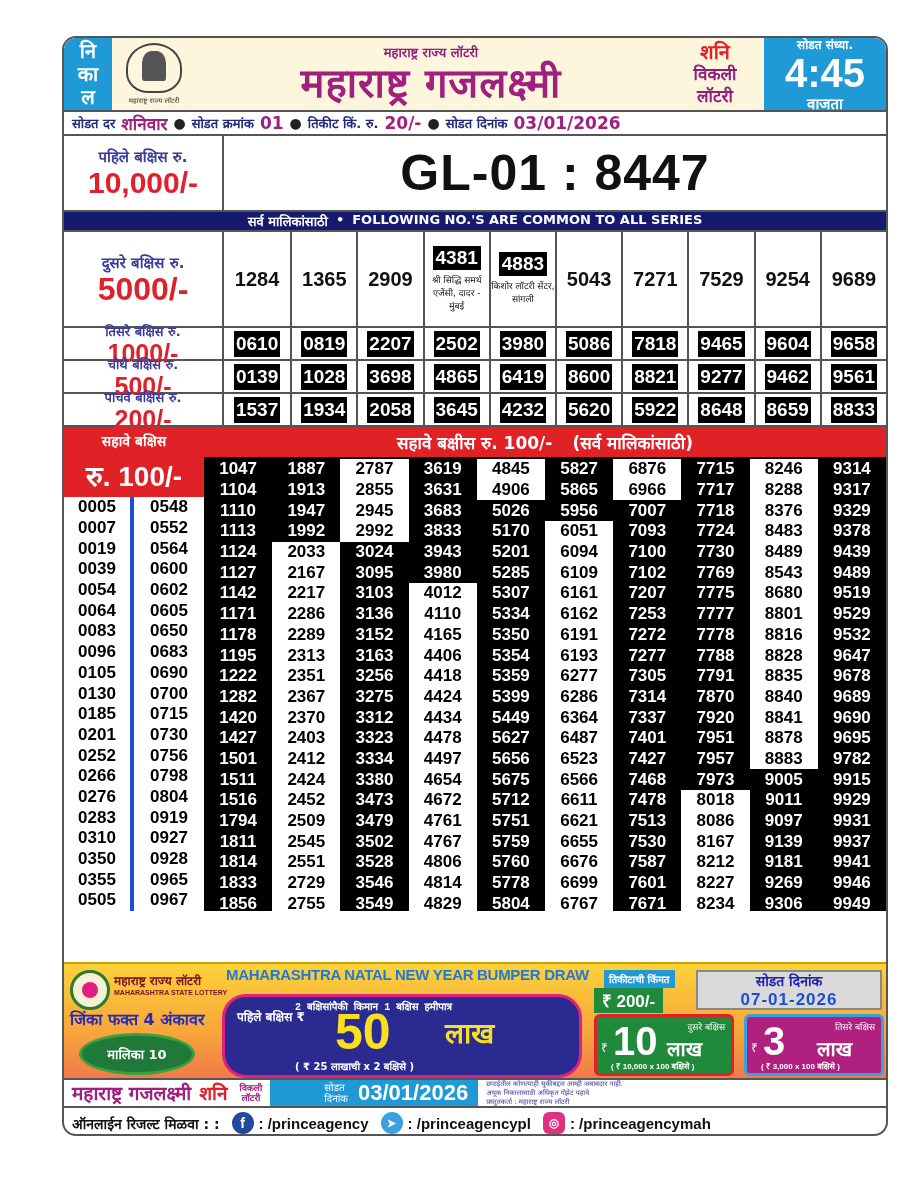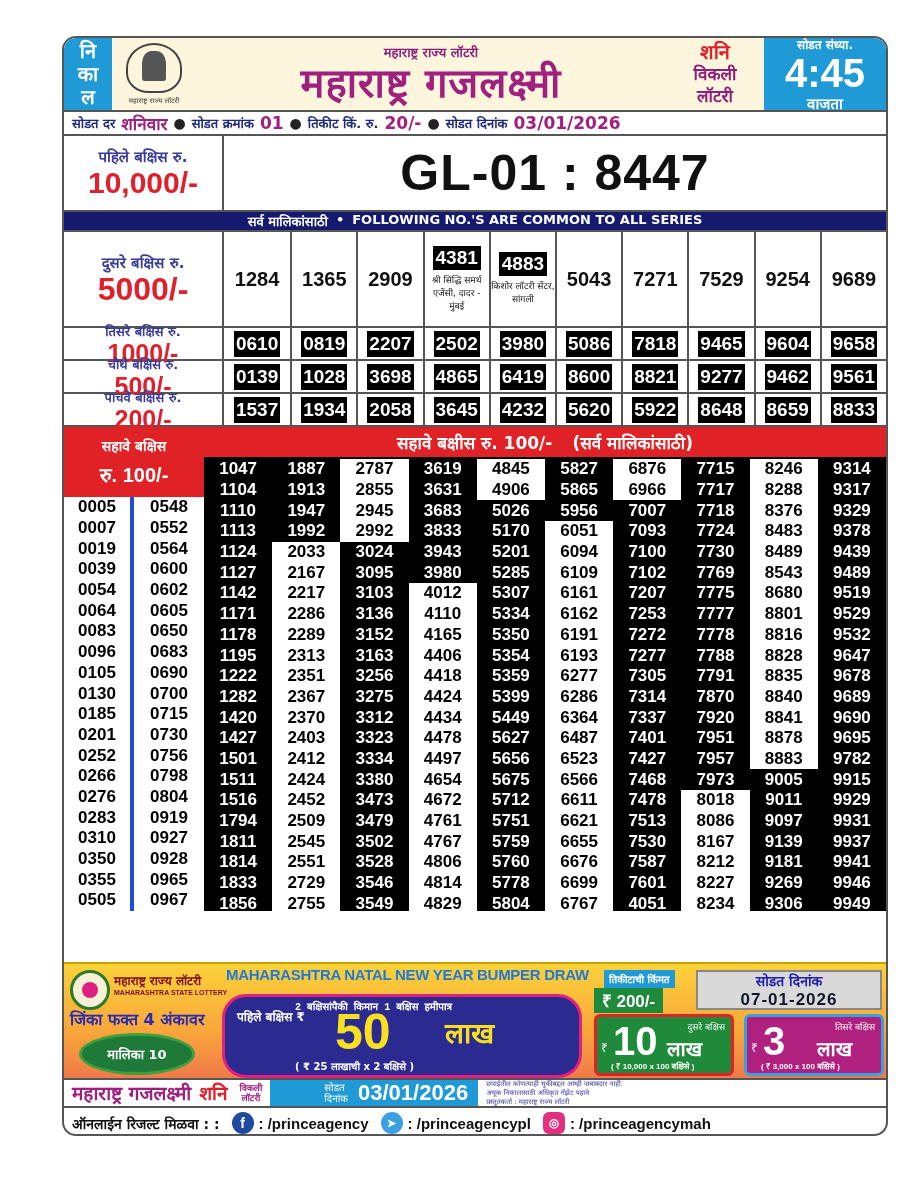--- a/index.html
+++ b/index.html
@@ -51,21 +51,21 @@
     .small-row .prize-label .pl-t { font-size: 13px; }
     .small-row .prize-label .pl-a { font-size: 25px; line-height: 26px; }
     .small-row .cell .n { background: #000; color: #fff; font-weight: bold; font-size: 19px; padding: 2px 2px; }
 
     
     .sixth { position: relative; height: 484px; background: #000; }
     .sixth-head { position: absolute; left: 0; top: 0; width: 100%; height: 30px; background: #e02227; }
     .sixth-title { position: absolute; left: 140px; right: 0; top: 0; height: 30px; display: flex; align-items: center; justify-content: center; color: #fff; font-family: "DejaVu Sans", sans-serif; font-weight: bold; font-size: 17px; gap: 20px; }
     .sixth-side { position: absolute; left: 0; top: 0; width: 140px; height: 70px; background: #e02227; color: #fff; display: flex; flex-direction: column; align-items: center; justify-content: center; font-family: "DejaVu Sans", sans-serif; font-weight: bold; }
     .sixth-side .s1 { font-size: 14px; }
-    .sixth-side .s2 { font-size: 20px; margin-top: 6px; font-family: "Liberation Sans", sans-serif; }
+    .sixth-side .s2 { font-size: 28px; margin-top: 6px; font-family: "Liberation Sans", sans-serif; }
     .left-cols { position: absolute; left: 0; top: 70px; width: 140px; height: 414px; background: #fff; display: grid; grid-template-columns: 1fr 1fr; }
     .left-cols .lc { border-right: 4px solid #1d4ed8; display: flex; flex-direction: column; }
     .left-cols .lc:last-child { border-right: none; }
     .grid-num { height: 20.7px; display: flex; align-items: center; justify-content: center; font-weight: bold; font-size: 17px; font-family: "Liberation Sans", sans-serif; }
     .right-cols { position: absolute; left: 140px; top: 30px; right: 0; height: 454px; display: grid; grid-template-columns: repeat(10, 1fr); padding-top: 2px; }
     .rc { display: flex; flex-direction: column; }
     .rc .grid-num { color: #fff; }
     .rc .grid-num.w { background: #fff; color: #000; }
 
     
@@ -74,21 +74,21 @@
     .p-logo::after { content: ""; position: absolute; left: 9px; top: 9px; width: 16px; height: 16px; border-radius: 50%; background: #e0207f; }
     .p-msl { position: absolute; left: 50px; top: 8px; color: #7a1020; font-family: "DejaVu Sans", sans-serif; font-weight: bold; font-size: 12px; }
     .p-msl2 { position: absolute; left: 50px; top: 25px; color: #7a1020; font-weight: bold; font-size: 7px; }
     .p-win { position: absolute; left: 6px; top: 44px; color: #2a2ab0; font-family: "DejaVu Sans", sans-serif; font-weight: bold; font-size: 16px; }
     .p-series { position: absolute; left: 18px; top: 72px; width: 110px; height: 36px; background: #1f7a3a; color: #fff; border-radius: 50%; display: flex; align-items: center; justify-content: center; font-family: "DejaVu Sans", sans-serif; font-weight: bold; font-size: 13px; box-shadow: 0 0 0 3px #3aa040; }
     .p-bumper { position: absolute; left: 162px; top: 2px; color: #1f7ad6; font-weight: bold; font-size: 15px; letter-spacing: -0.3px; }
     .p-price-lbl { position: absolute; left: 540px; top: 6px; background: #1f9ad6; color: #fff; font-family: "DejaVu Sans", sans-serif; font-size: 10px; font-weight: bold; padding: 2px 5px; }
     .p-price { position: absolute; left: 530px; top: 24px; background: #1f8a3a; color: #fff; font-weight: bold; font-size: 17px; padding: 1px 8px; }
     .p-date-box { position: absolute; left: 632px; top: 6px; width: 186px; height: 40px; background: #d9d9d9; border: 2px solid #888; display: flex; flex-direction: column; align-items: center; justify-content: center; }
     .p-date-box .d1 { color: #2020b0; font-family: "DejaVu Sans", sans-serif; font-weight: bold; font-size: 14px; }
-    .p-date-box .d2 { color: #0f172a; font-weight: bold; font-size: 17px; letter-spacing: 1px; }
+    .p-date-box .d2 { color: #1d4ed8; font-weight: bold; font-size: 17px; letter-spacing: 1px; }
     .p-first { position: absolute; left: 158px; top: 30px; width: 360px; height: 84px; background: #2a2a90; border: 3px solid #e0207f; border-radius: 24px; }
     .p-first .pf1 { position: absolute; left: 70px; top: 2px; color: #fff; font-family: Liberation Mono, monospace; font-size: 10px; font-weight: bold; }
     .p-first .pf-lbl { position: absolute; left: 12px; top: 14px; color: #fff; font-family: "DejaVu Sans", sans-serif; font-weight: bold; font-size: 12px; line-height: 13px; text-align: center; }
     .p-first .pf-amt { position: absolute; left: 110px; top: 10px; color: #f8e020; font-weight: bold; font-size: 50px; line-height: 50px; }
     .p-first .pf-unit { position: absolute; left: 220px; top: 16px; color: #f8e020; font-family: "DejaVu Sans", sans-serif; font-weight: bold; font-size: 28px; }
     .p-first .pf-note { position: absolute; left: 70px; bottom: 2px; color: #fff; font-family: "DejaVu Sans", sans-serif; font-size: 10px; font-weight: bold; }
     .p-second { position: absolute; left: 530px; top: 50px; width: 140px; height: 62px; background: #1f8a3a; border: 3px solid #e02227; border-radius: 6px; color: #fff; }
     .p-third { position: absolute; left: 680px; top: 50px; width: 140px; height: 62px; background: #b0207f; border: 3px solid #3aa0e0; border-radius: 6px; color: #fff; }
     .pz-amt { position: absolute; left: 16px; top: 2px; font-weight: bold; font-size: 40px; line-height: 44px; }
     .pz-unit { position: absolute; left: 70px; top: 18px; font-family: "DejaVu Sans", sans-serif; font-weight: bold; font-size: 20px; }
@@ -546,21 +546,21 @@
           <div class="grid-num">7314</div>
           <div class="grid-num">7337</div>
           <div class="grid-num">7401</div>
           <div class="grid-num">7427</div>
           <div class="grid-num">7468</div>
           <div class="grid-num">7478</div>
           <div class="grid-num">7513</div>
           <div class="grid-num">7530</div>
           <div class="grid-num">7587</div>
           <div class="grid-num">7601</div>
-          <div class="grid-num">4051</div>
+          <div class="grid-num">7671</div>
         </div>
         <div class="rc">
           <div class="grid-num">7715</div>
           <div class="grid-num">7717</div>
           <div class="grid-num">7718</div>
           <div class="grid-num">7724</div>
           <div class="grid-num">7730</div>
           <div class="grid-num">7769</div>
           <div class="grid-num">7775</div>
           <div class="grid-num">7777</div>

